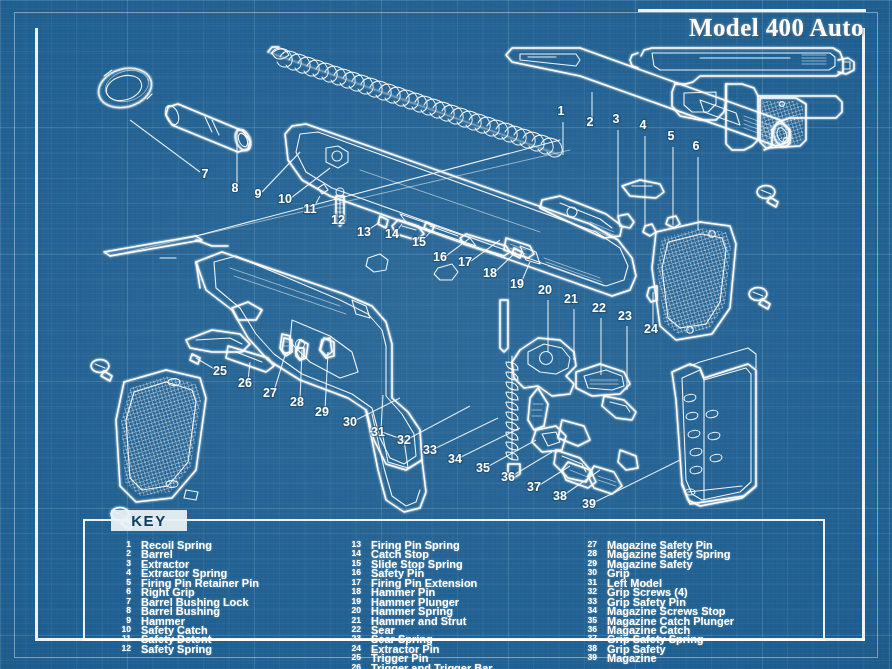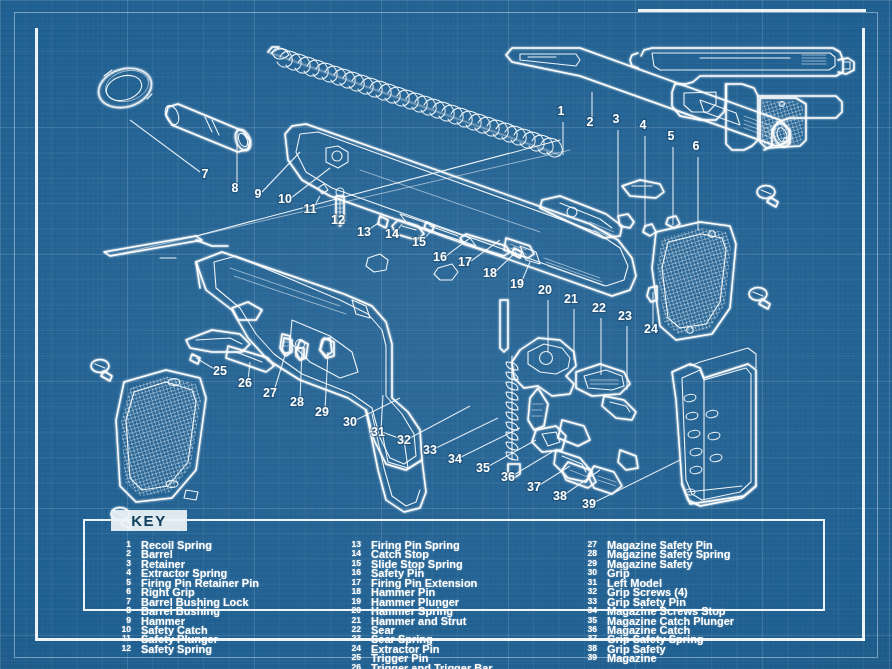--- a/index.html
+++ b/index.html
@@ -67,21 +67,21 @@
   #draw{position:absolute;left:0;top:0;width:892px;height:669px;}
   .ln{fill:none;stroke:#ffffff;stroke-width:1.5;stroke-linecap:round;stroke-linejoin:round;
       filter:url(#glow);}
   .ln2{fill:none;stroke:#ffffff;stroke-width:1.1;stroke-linecap:round;stroke-linejoin:round;opacity:.92;}
   .lnT{fill:none;stroke:#ffffff;stroke-width:.7;stroke-linecap:round;opacity:.72;}
   .lead{fill:none;stroke:#ffffff;stroke-width:1.1;opacity:.85;}
   .num{fill:#ffffff;font-family:"Liberation Sans",sans-serif;font-weight:bold;font-size:12.5px;
        paint-order:stroke;stroke:rgba(13,59,94,.55);stroke-width:2.4px;}
   
   #key-panel{
-    position:absolute;left:83px;top:519px;width:742px;height:92px;
+    position:absolute;left:83px;top:519px;width:742px;height:122px;
     border:2px solid rgba(255,255,255,.92);
   }
   #key-badge{
     position:absolute;left:26px;top:-11px;width:76px;height:21px;
     background:rgba(236,242,246,.93);
     display:flex;align-items:center;justify-content:center;
   }
   #key-badge span{
     font-family:"Liberation Sans",sans-serif;font-weight:bold;font-size:15px;
     color:#10405f;letter-spacing:1.6px;
@@ -615,37 +615,38 @@
         </g>
       </g>
   </svg>
 
   <div id="vignette"></div>
 
   <div id="frame-outer"></div>
   <div id="frame-inner"></div>
   <div id="frame-inner-r"></div>
   <div id="title-rule"></div>
+  <div id="title">Model 400 Auto</div>
 
   <div id="key-panel">
     <div id="key-badge">
       <span>KEY</span>
     </div>
     <div class="kcol" id="kc0">
         <div class="krow">
           <div class="kn">1</div>
           <div class="kt">Recoil Spring</div>
         </div>
         <div class="krow">
           <div class="kn">2</div>
           <div class="kt">Barrel</div>
         </div>
         <div class="krow">
           <div class="kn">3</div>
-          <div class="kt">Retainer</div>
+          <div class="kt">Extractor</div>
         </div>
         <div class="krow">
           <div class="kn">4</div>
           <div class="kt">Extractor Spring</div>
         </div>
         <div class="krow">
           <div class="kn">5</div>
           <div class="kt">Firing Pin Retainer Pin</div>
         </div>
         <div class="krow">
@@ -663,21 +664,21 @@
         <div class="krow">
           <div class="kn">9</div>
           <div class="kt">Hammer</div>
         </div>
         <div class="krow">
           <div class="kn">10</div>
           <div class="kt">Safety Catch</div>
         </div>
         <div class="krow">
           <div class="kn">11</div>
-          <div class="kt">Safety Plunger</div>
+          <div class="kt">Safety Detent</div>
         </div>
         <div class="krow">
           <div class="kn">12</div>
           <div class="kt">Safety Spring</div>
         </div>
       </div>
     <div class="kcol" id="kc1">
         <div class="krow">
           <div class="kn">13</div>
           <div class="kt">Firing Pin Spring</div>

